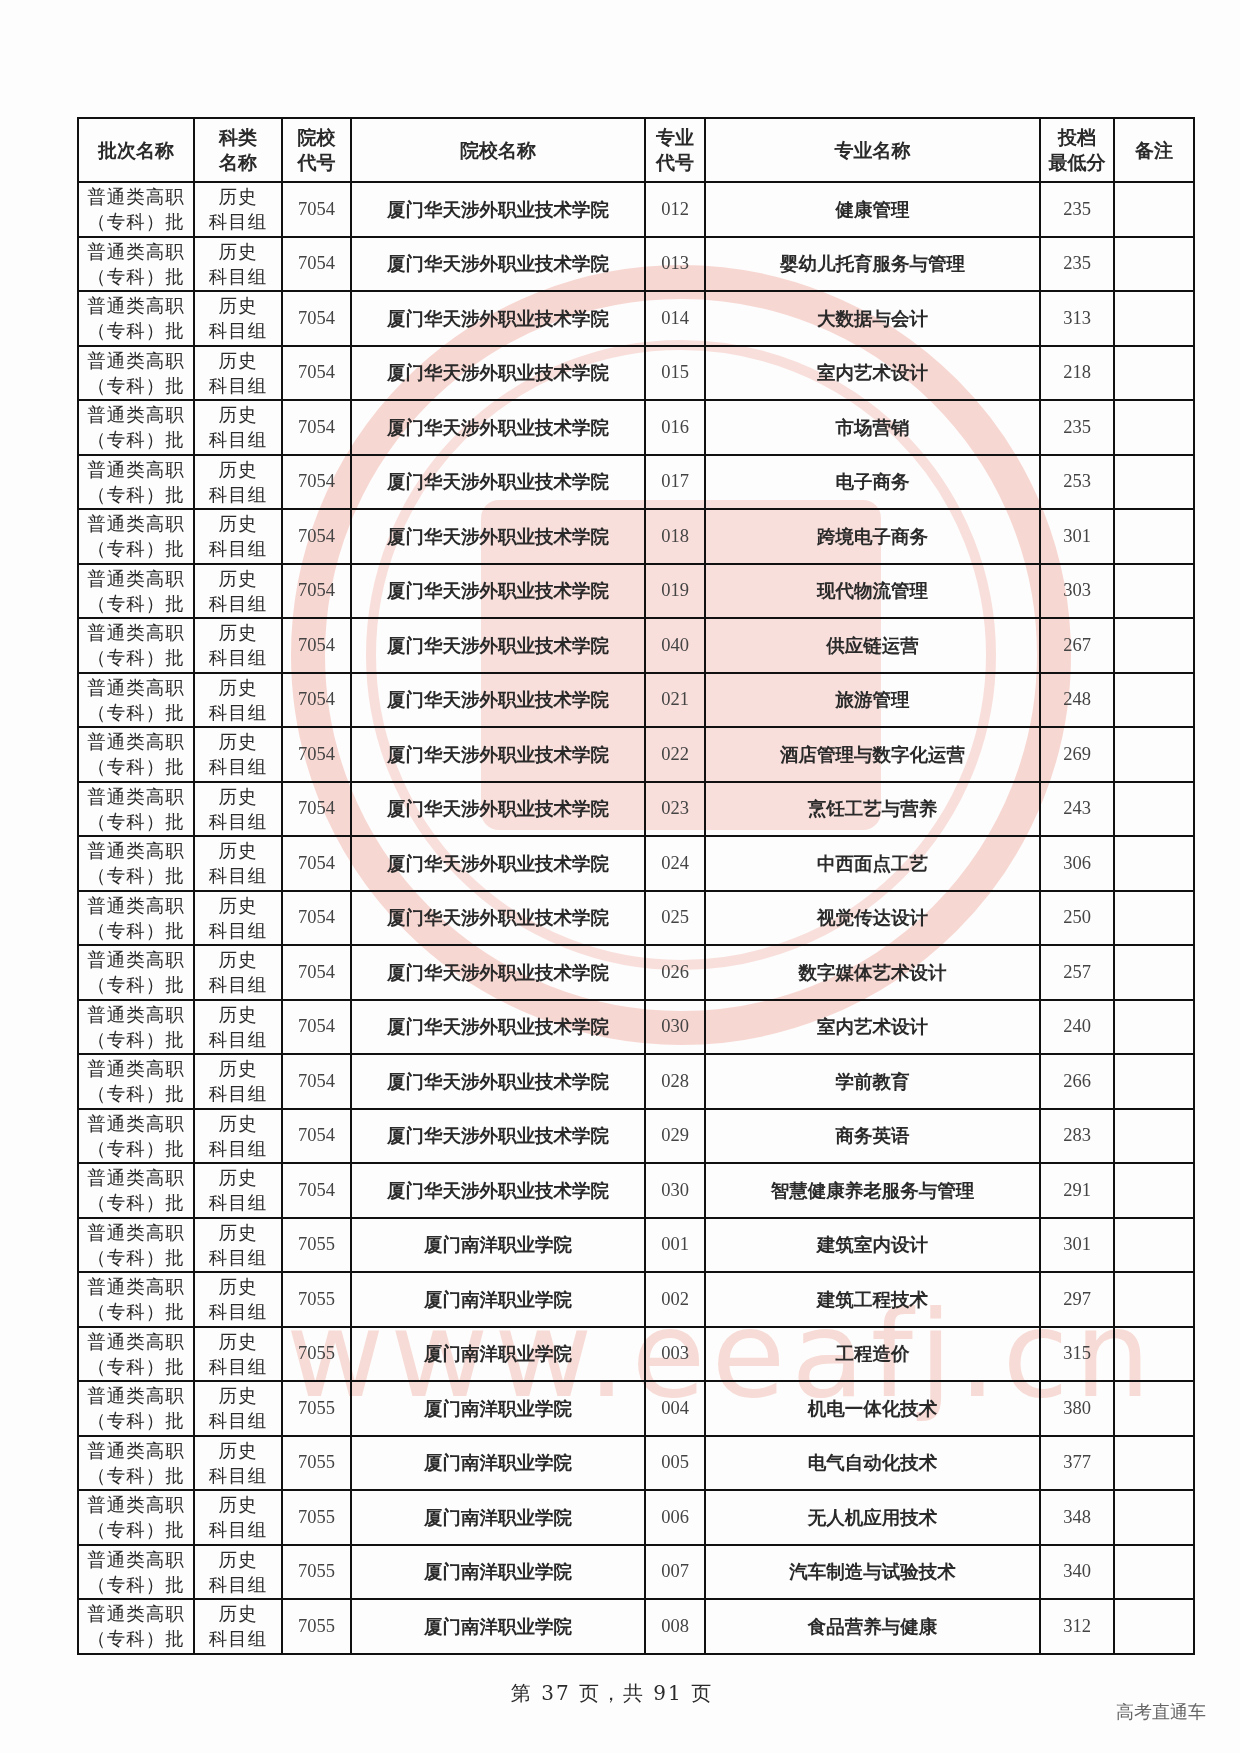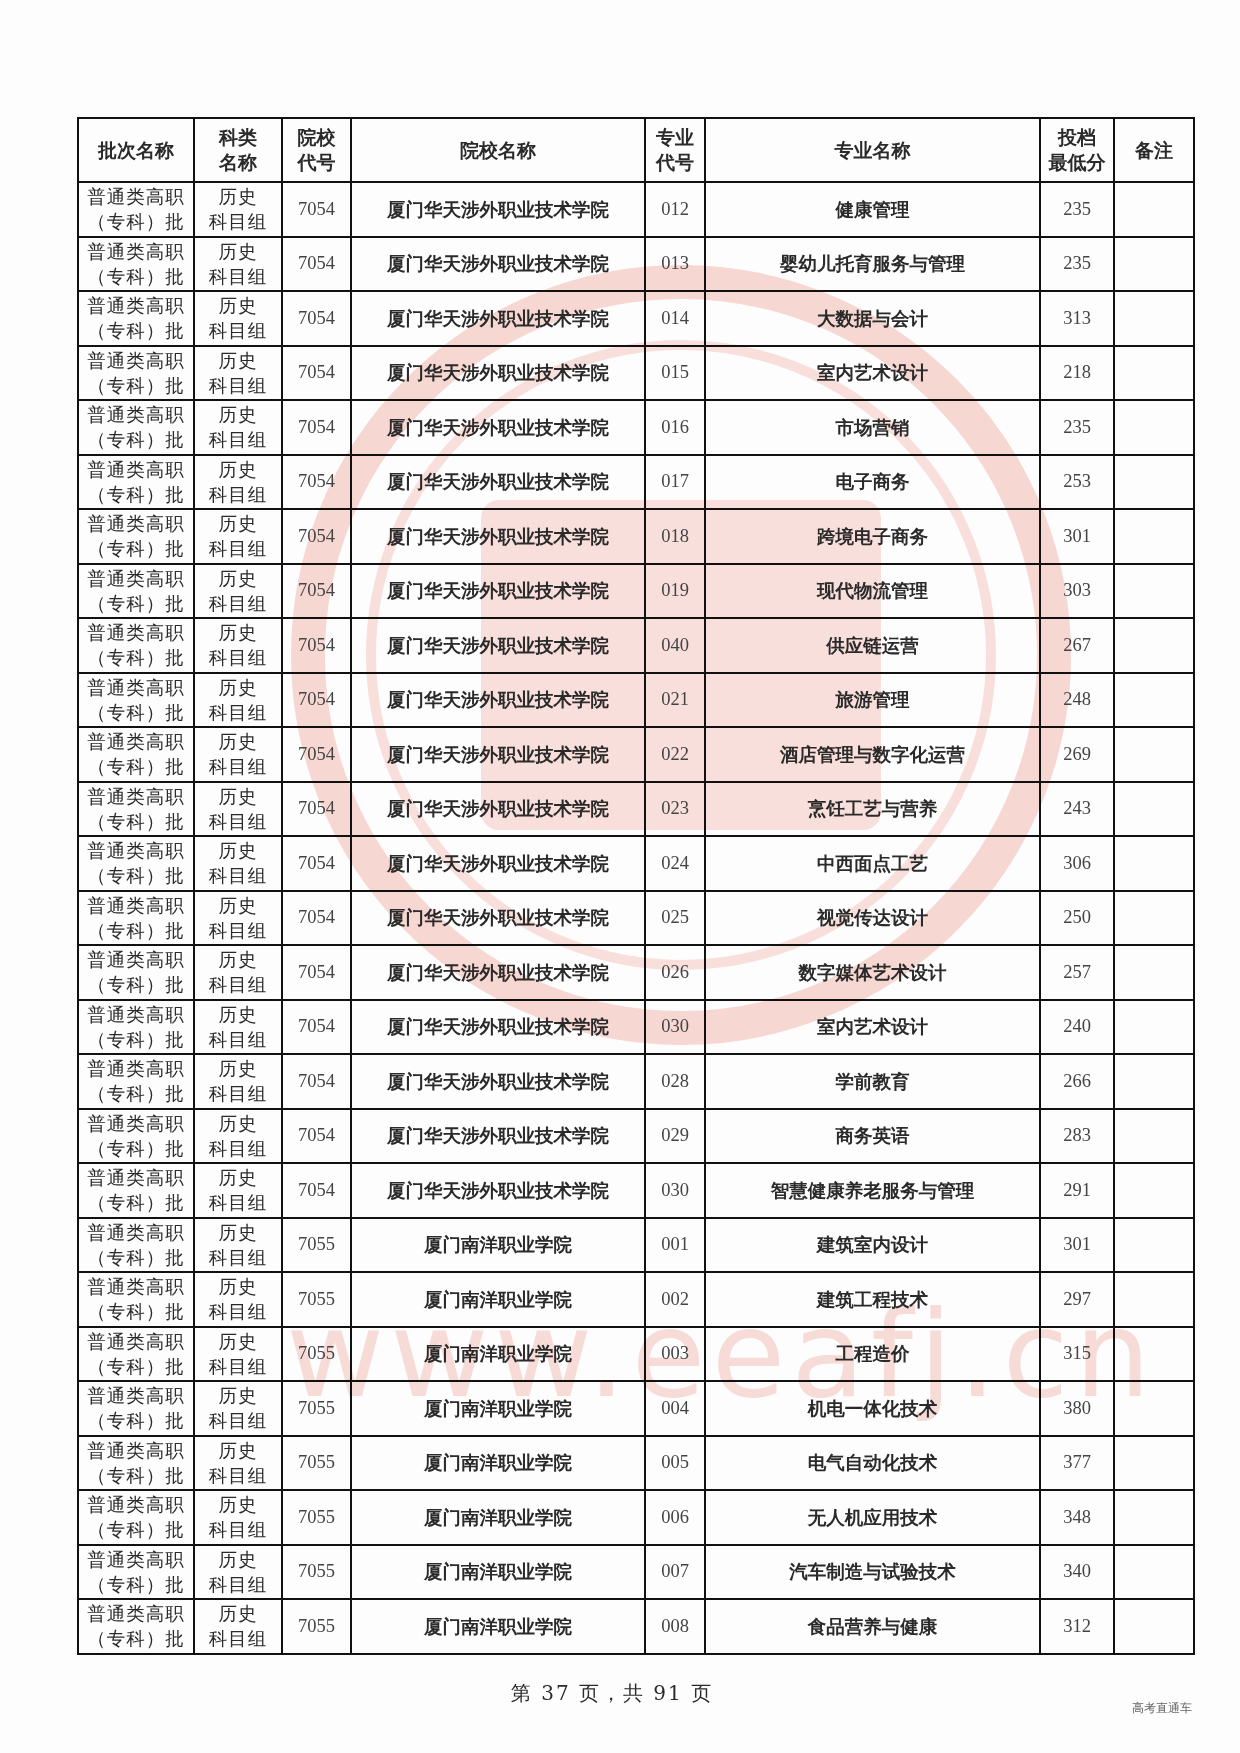--- a/index.html
+++ b/index.html
@@ -32,21 +32,21 @@
   table.grid th { height: 62px; font-weight: bold; font-size: 19px; line-height: 25px; font-family: "DejaVu Sans", sans-serif; }
   table.grid td { height: 52.5px; font-size: 18.5px; line-height: 25px; }
   td.left { text-align: left; padding-left: 6px; font-weight: bold; }
   td.batch { font-size: 18px; line-height: 24px; letter-spacing: 1px; }
   td.num { font-family: "Liberation Serif", serif; font-size: 20px; color: #444; }
   .footer {
     position: absolute; left: 0; width: 1224px; top: 1680px; text-align: center;
     font-size: 20px; letter-spacing: 2px; z-index: 1;
   }
   .corner-mark {
-    position: absolute; right: 48px; top: 1700px; font-size: 12px; color: #666;
+    position: absolute; right: 34px; top: 1700px; font-size: 18px; color: #666;
     font-family: "DejaVu Sans", sans-serif; z-index: 1;
   }
 </style>
 </head>
 <body>
 
 <div class="watermark seal"></div>
 <div class="watermark seal-inner"></div>
 <div class="watermark seal-core"></div>
 <div class="watermark site-mark">www.eeafj.cn</div>

